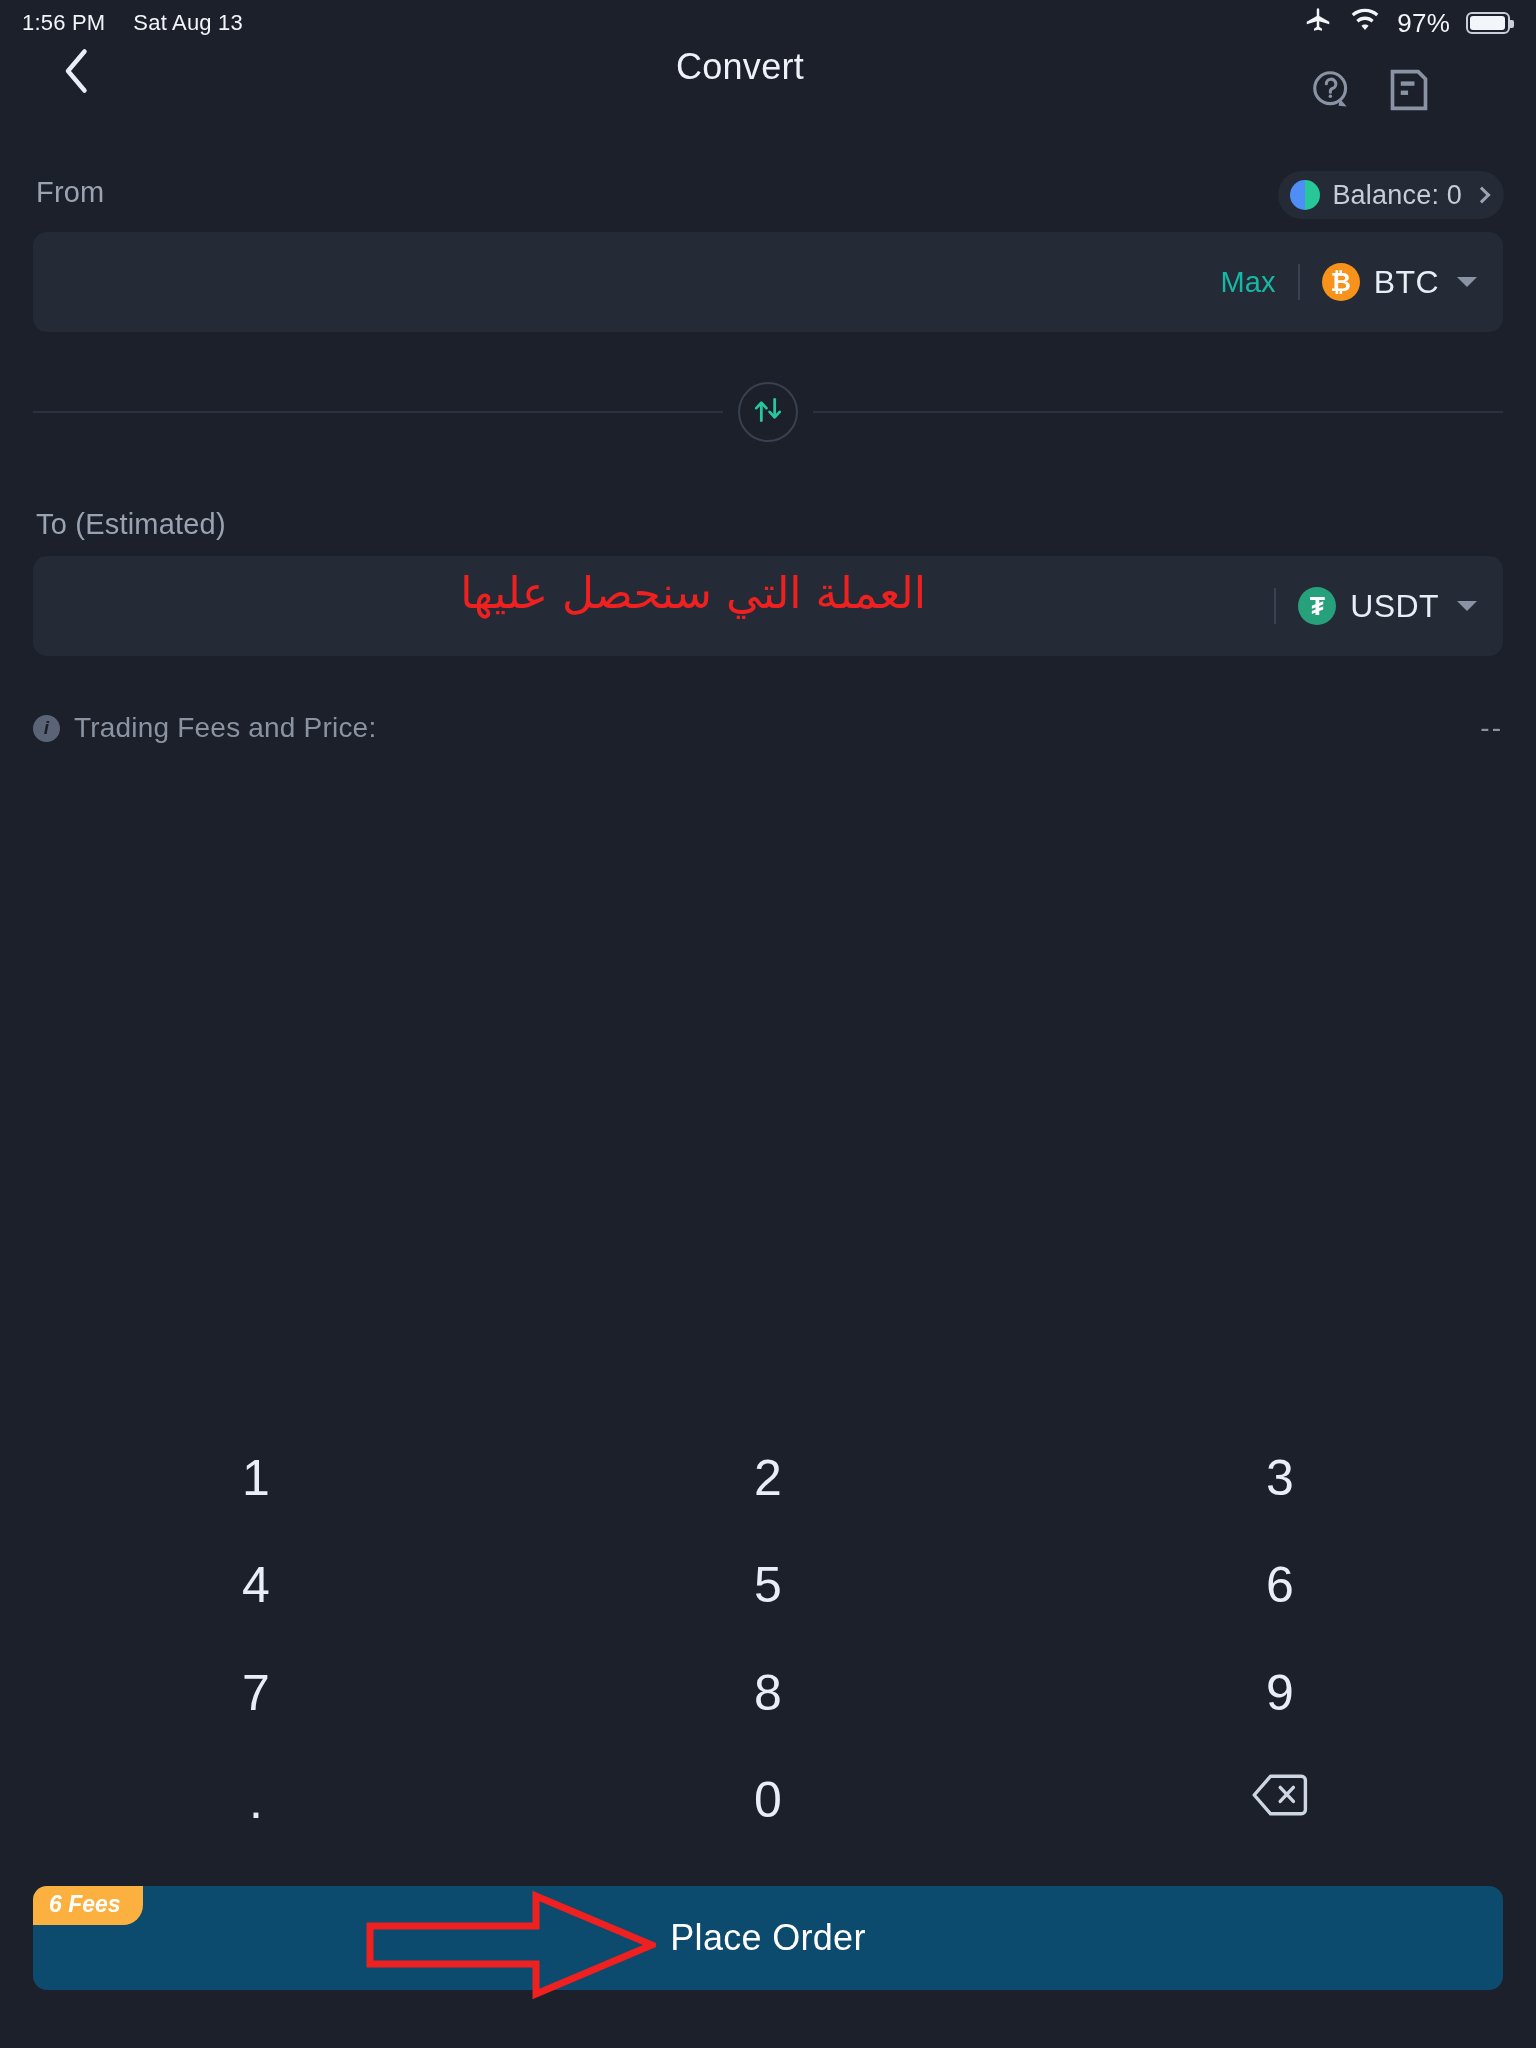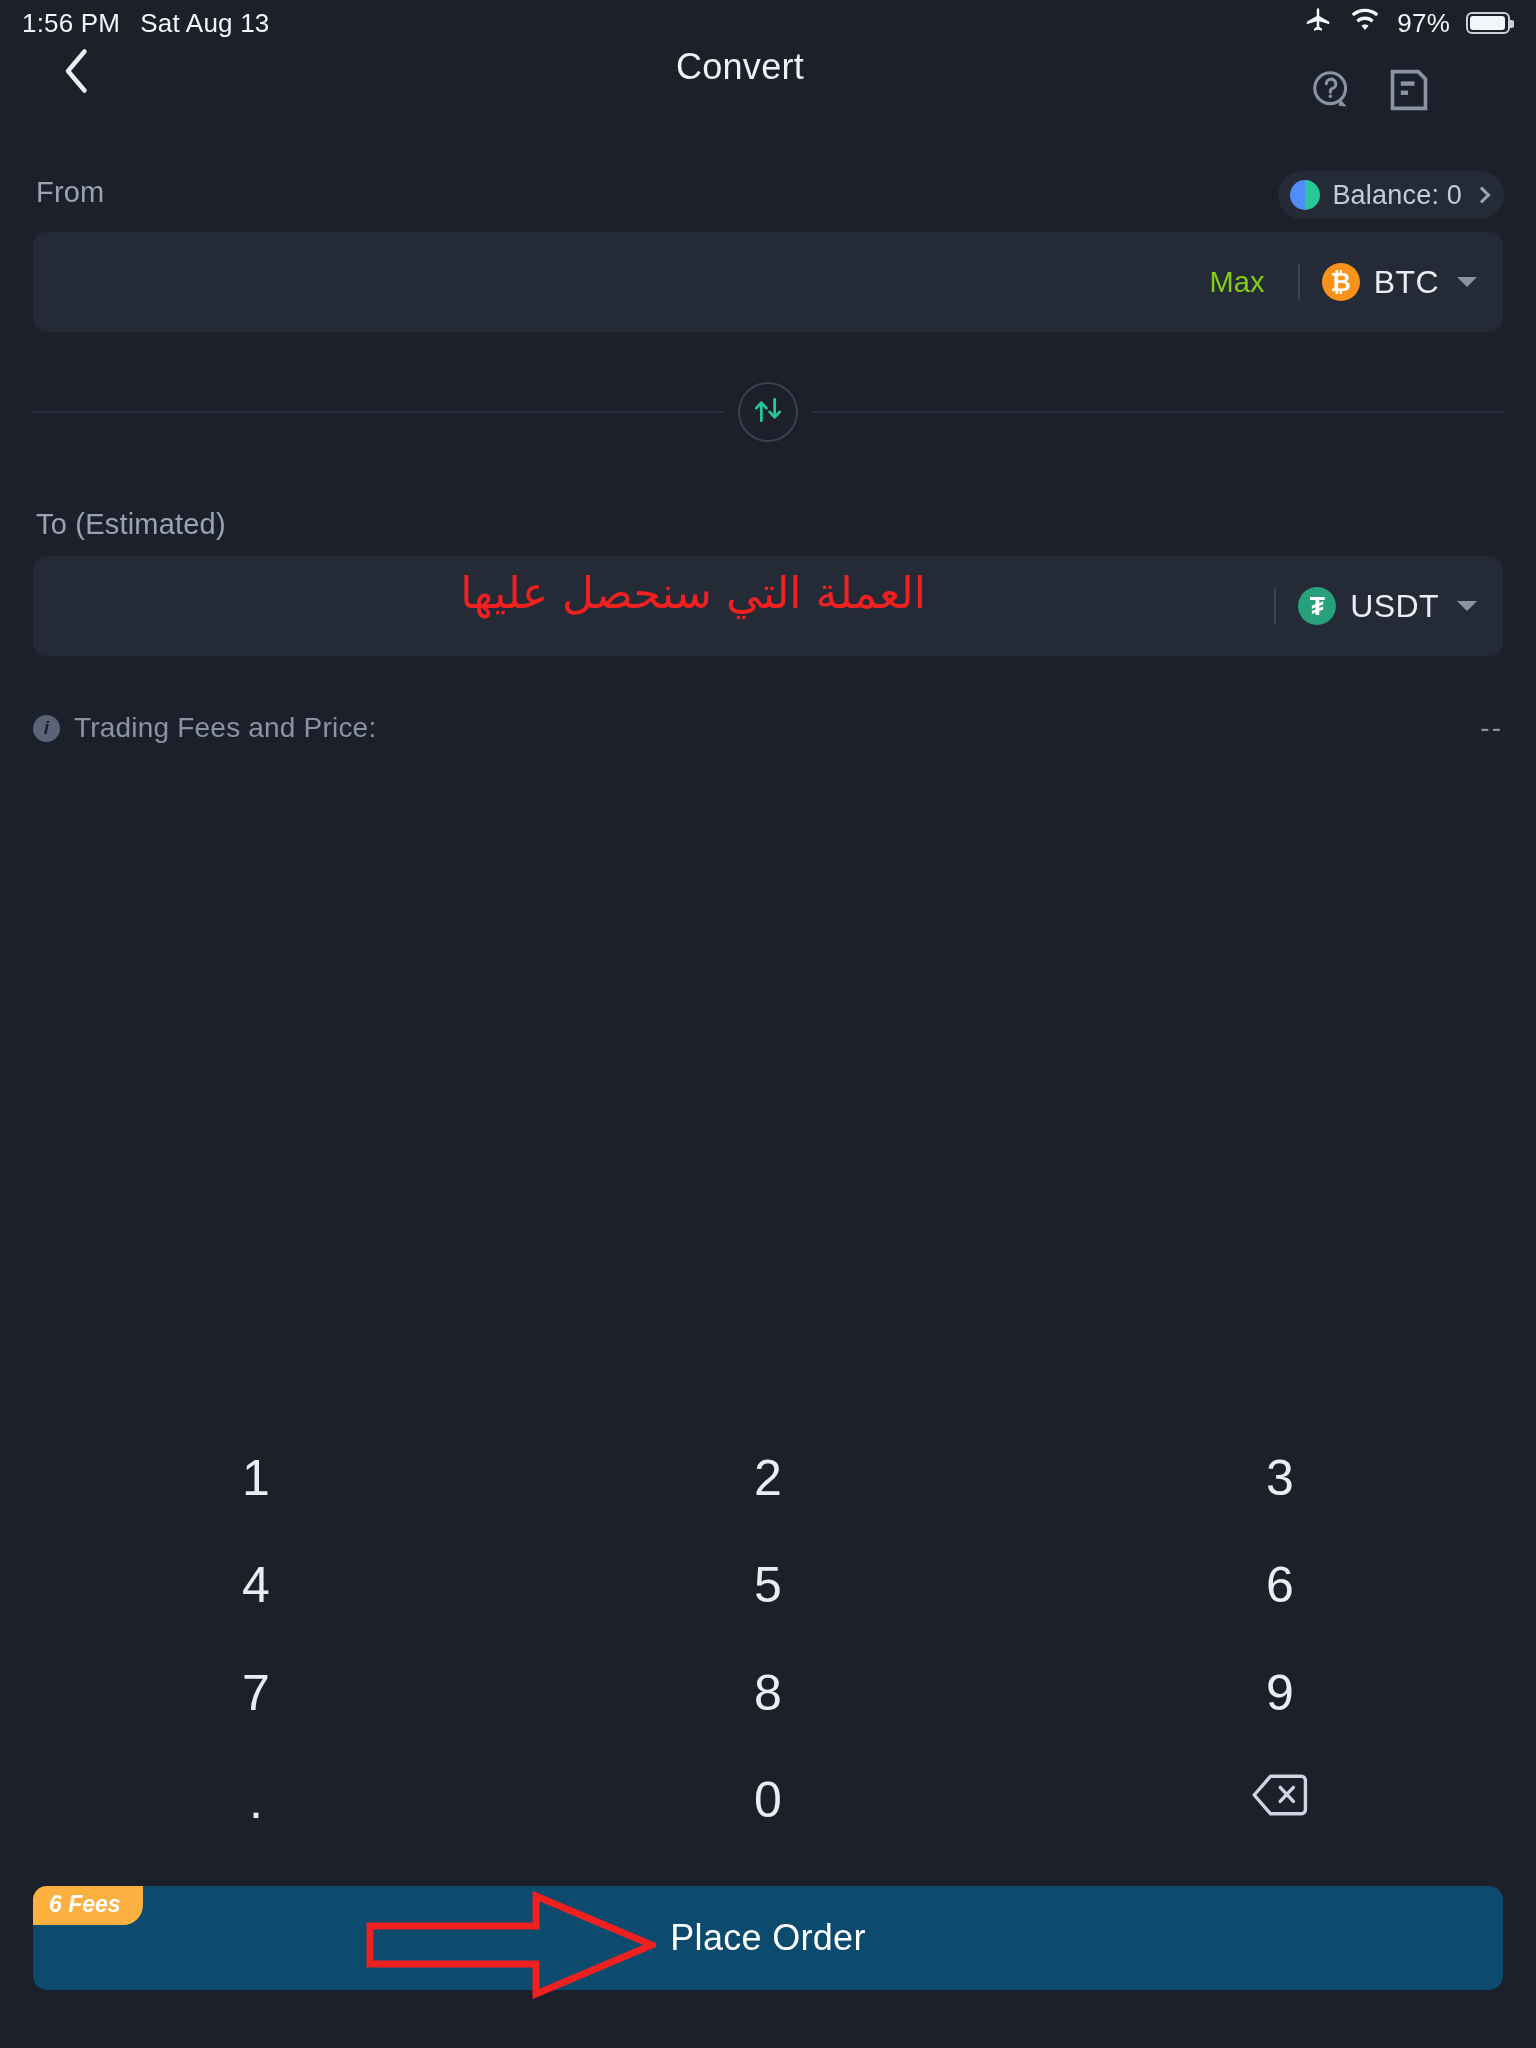--- a/index.html
+++ b/index.html
@@ -26,22 +26,22 @@
     top: 0; left: 0;
     width: 1536px;
     height: 46px;
     display: flex;
     align-items: center;
     padding: 0 26px 0 22px;
   }
   .status-left {
     display: flex;
     align-items: center;
-    gap: 20px;
-    font-size: 26px;
+    gap: 28px;
+    font-size: 22px;
     letter-spacing: .2px;
     color: #f2f5fa;
   }
   .status-right {
     margin-left: auto;
     display: flex;
     align-items: center;
     gap: 16px;
   }
   .status-pct {
@@ -166,24 +166,24 @@
     border: 0;
     outline: 0;
     color: #e9edf5;
     font-family: "Liberation Sans", sans-serif;
     font-size: 34px;
   }
   .amount-input::placeholder { color: #6d7688; }
 
   .max-btn {
     font-size: 29px;
-    color: #84cc16;
+    color: #14b8a6;
     letter-spacing: .2px;
     cursor: pointer;
-    padding-right: 33px;
+    padding-right: 22px;
   }
   .vline {
     width: 2px;
     height: 36px;
     background: #3a4151;
     margin-right: 22px;
   }
   .coin-select {
     display: flex;
     align-items: center;

